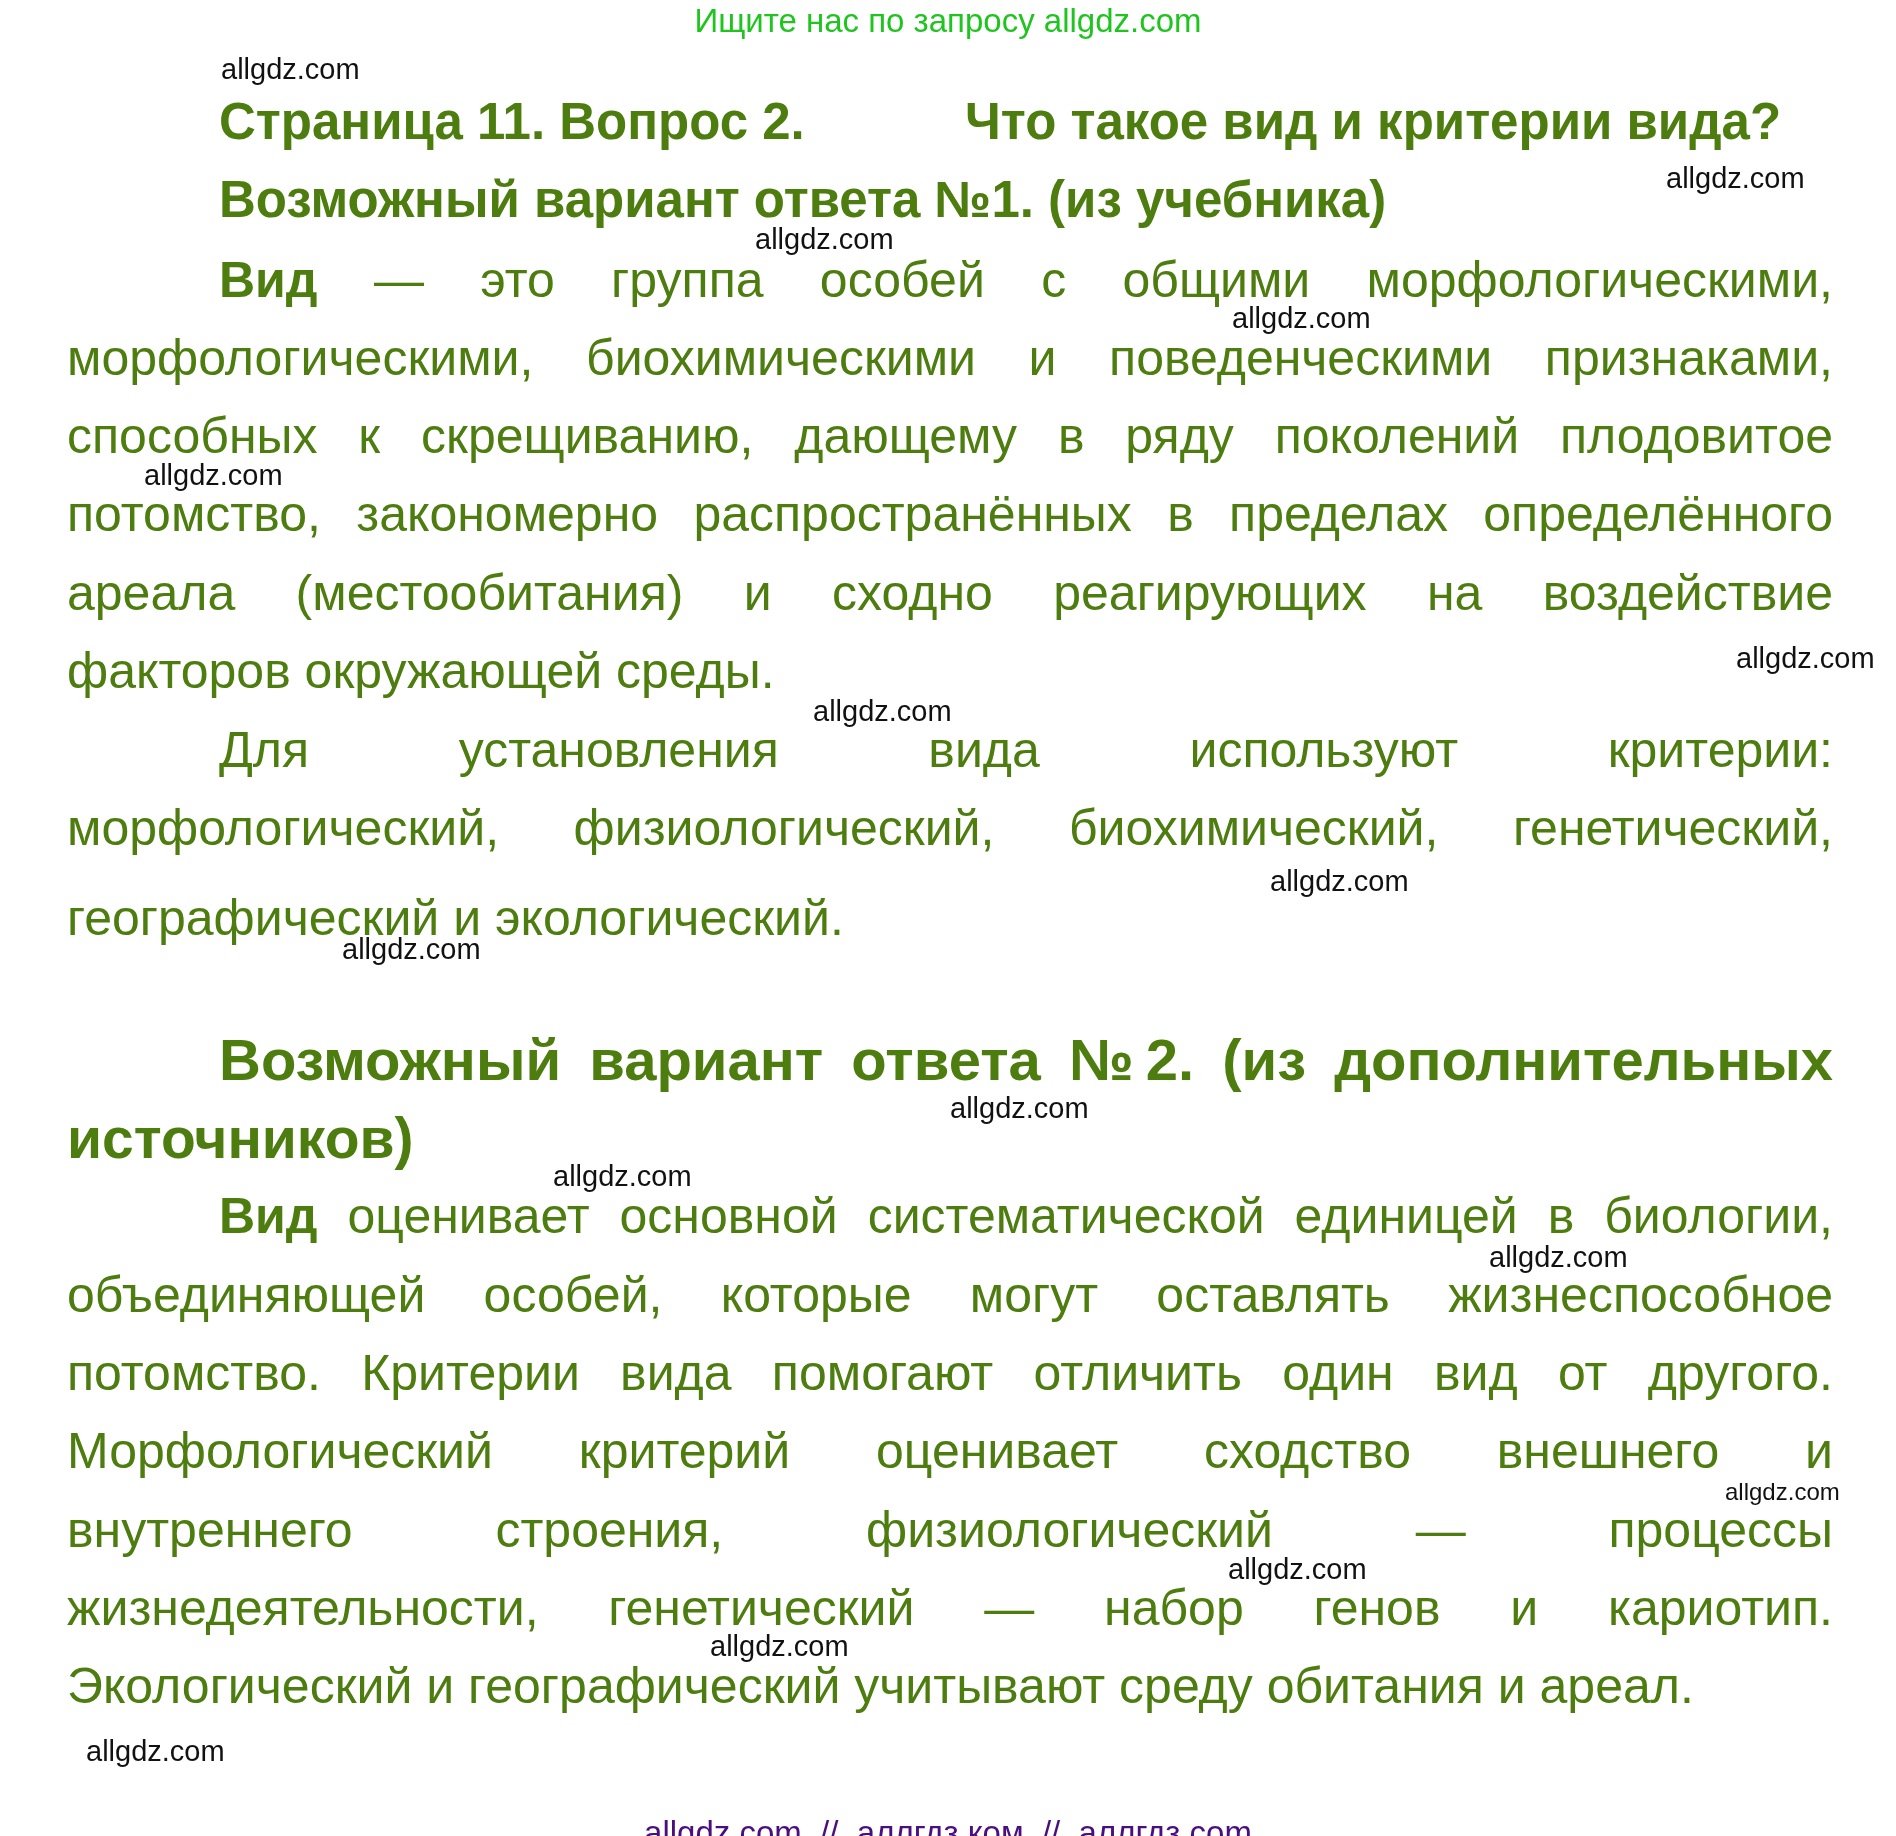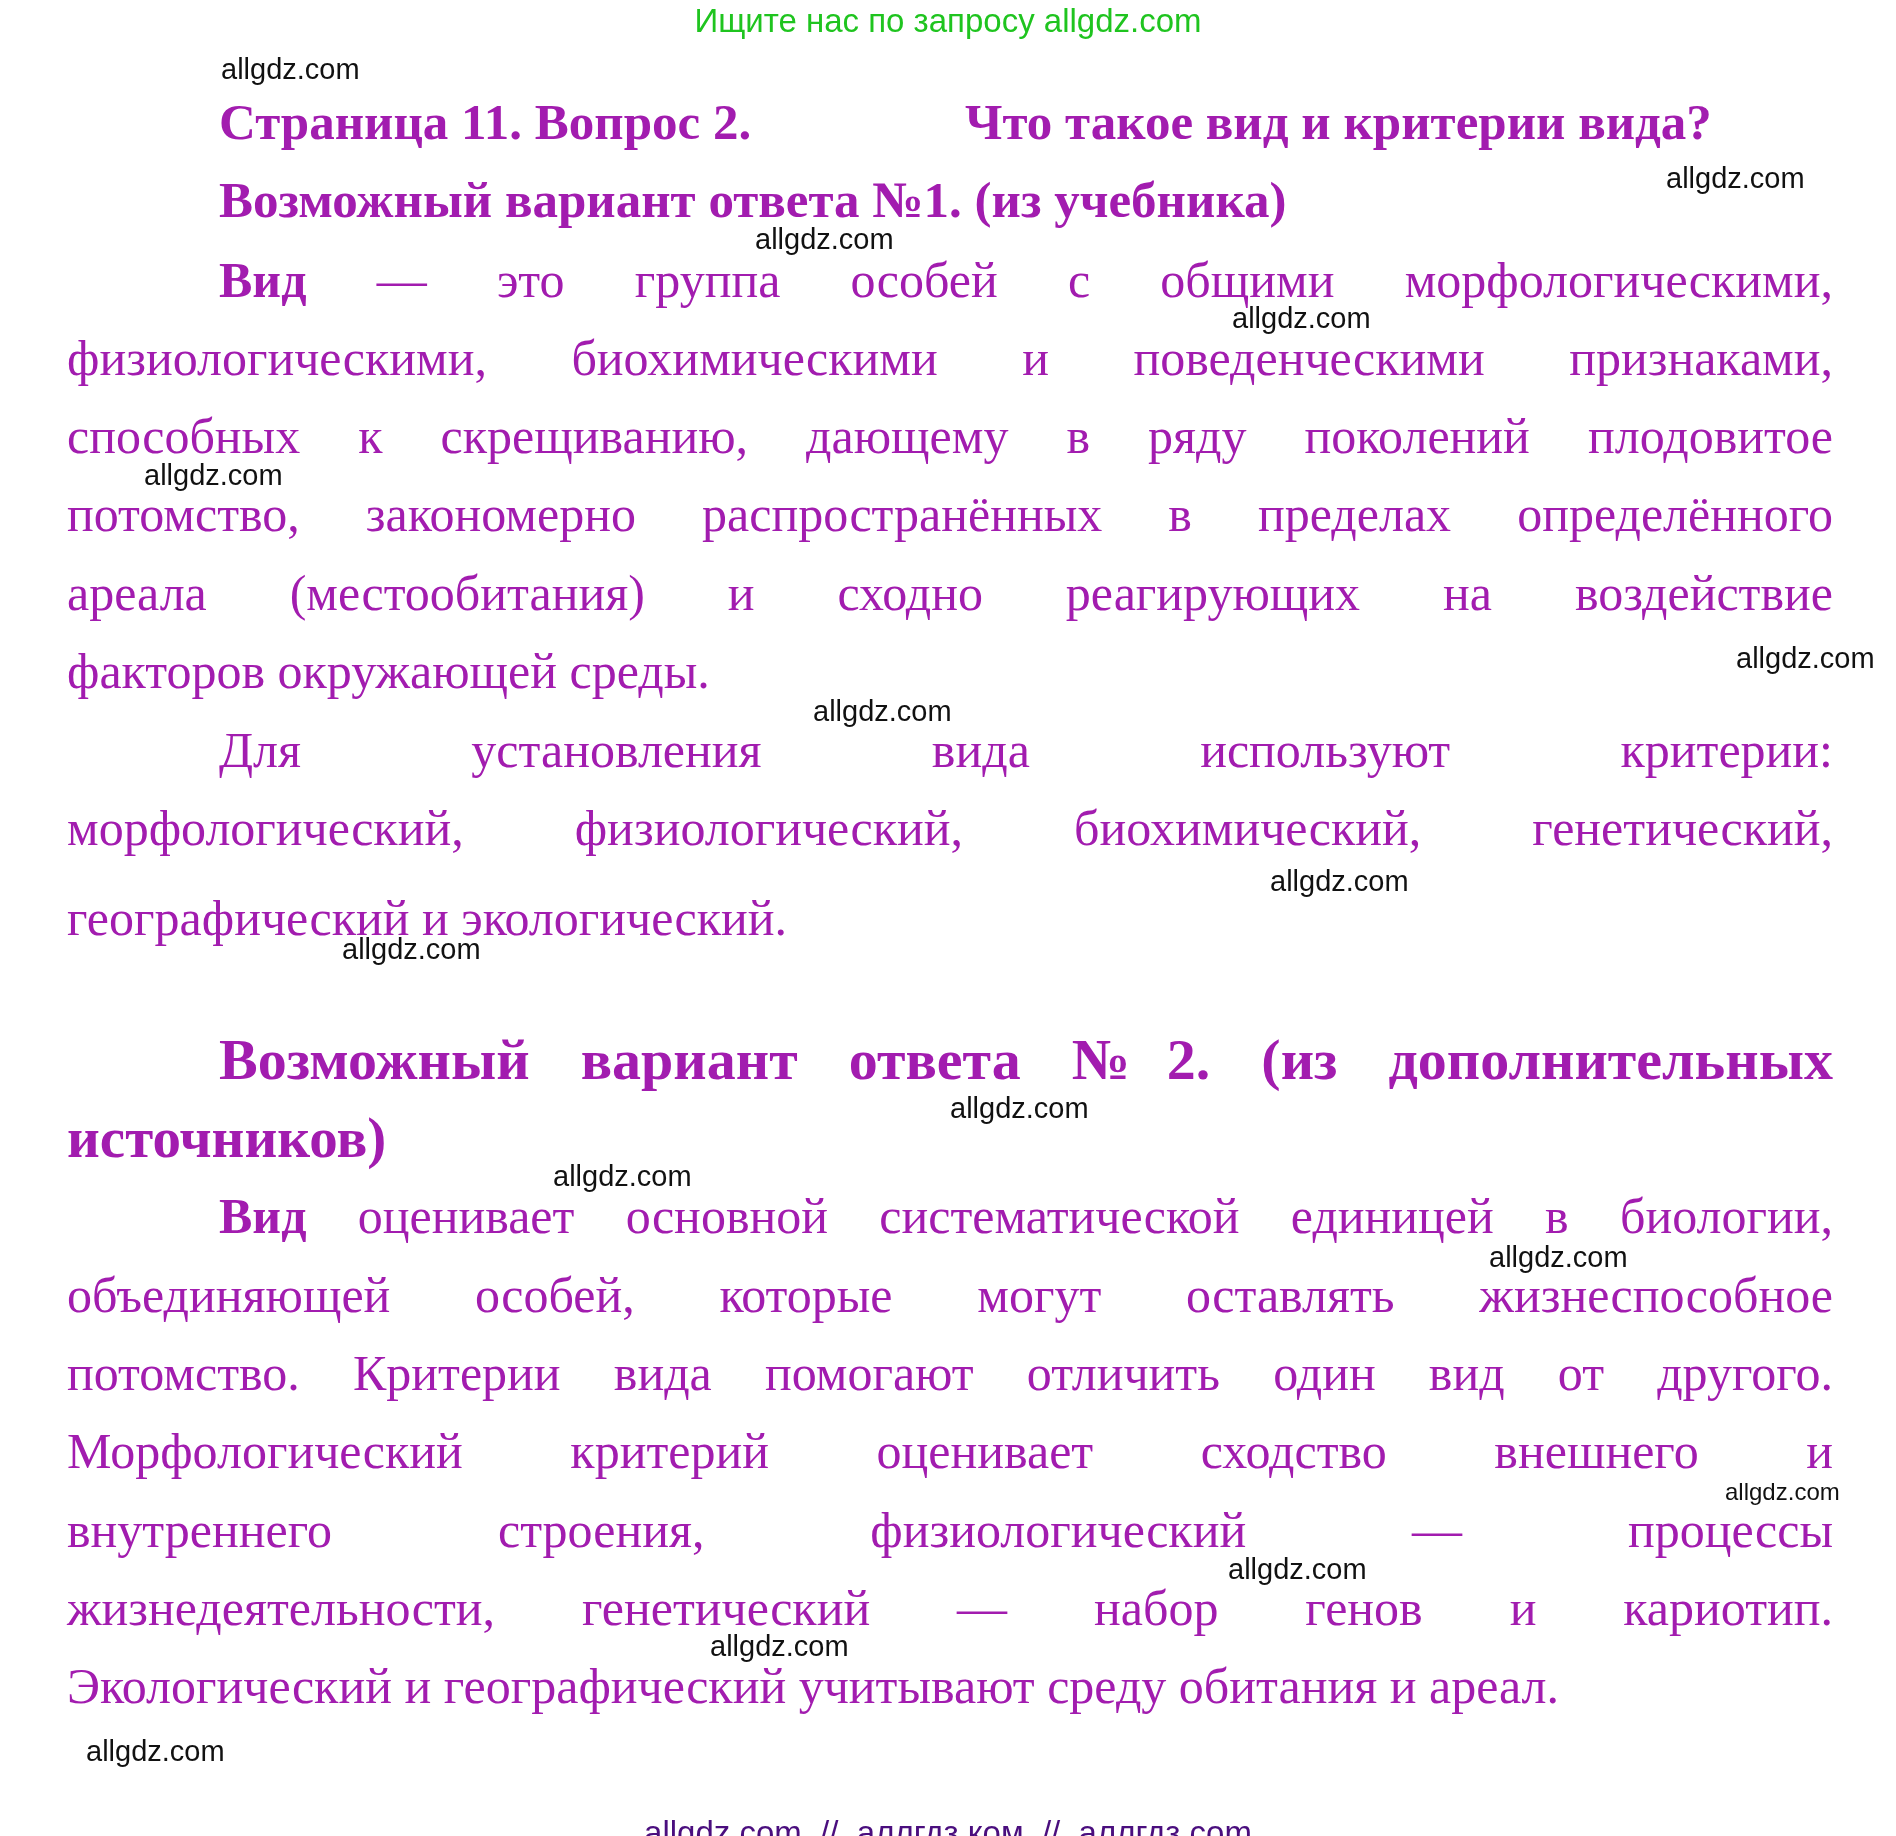--- a/index.html
+++ b/index.html
@@ -1,17 +1,17 @@
 <!DOCTYPE html>
 <html><head>
 <meta charset="utf-8">
 <style>
   html, body { margin:0; padding:0; background:#ffffff; }
   body { width:1896px; height:1836px; position:relative; overflow:hidden; }
-  .serif { font-family: Liberation Serif, serif; color:#a21caf; }
+  .serif { font-family: Liberation Sans, sans-serif; color:#4d7c0f; }
   .sans { font-family: "Liberation Sans", "DejaVu Sans", sans-serif; }
   .top-banner { position:absolute; left:0; width:1896px; top:2px; text-align:center;
     font-size:33px; color:#1fc41f; }
   .wm { position:absolute; font-size:29px; color:#111; white-space:nowrap; }
   .wm.sm { font-size:24px; }
   .line { position:absolute; left:67px; width:1766px; font-size:50px; line-height:60px;
     white-space:nowrap; text-align:justify; text-align-last:justify; }
   .line.last { text-align-last:left; }
   .line.indent { left:219px; width:1614px; }
   .bold { font-weight:bold; }
@@ -23,21 +23,21 @@
 <body>
 
 <div class="top-banner sans">Ищите нас по запросу allgdz.com</div>
 
 <div class="heading serif" style="left:219px; top:92px;">Страница 11. Вопрос 2.</div>
 <div class="heading serif" style="left:965px; top:92px;">Что такое вид и критерии вида?</div>
 
 <div class="heading serif" style="left:219px; top:170px;">Возможный вариант ответа №1. (из учебника)</div>
 
 <div class="line indent serif" style="top:250px;"><span class="bold">Вид</span> <span>— это группа особей с общими морфологическими,</span></div>
-<div class="line serif" style="top:328px;">физиологическими, биохимическими и поведенческими признаками,</div>
+<div class="line serif" style="top:328px;">морфологическими, биохимическими и поведенческими признаками,</div>
 <div class="line serif" style="top:406px;">способных к скрещиванию, дающему в ряду поколений плодовитое</div>
 <div class="line serif" style="top:484px;">потомство, закономерно распространённых в пределах определённого</div>
 <div class="line serif" style="top:563px;">ареала (местообитания) и сходно реагирующих на воздействие</div>
 <div class="line serif last" style="top:641px;">факторов окружающей среды.</div>
 
 <div class="line indent serif" style="top:720px;">Для установления вида используют критерии:</div>
 <div class="line serif" style="top:798px;">морфологический, физиологический, биохимический, генетический,</div>
 <div class="line serif last" style="top:876px;margin-top:12px;">географический и экологический.</div>
 
 <div class="line indent serif bold" style="top:1030px; font-size:58px;">Возможный вариант ответа №2. (из дополнительных</div>

